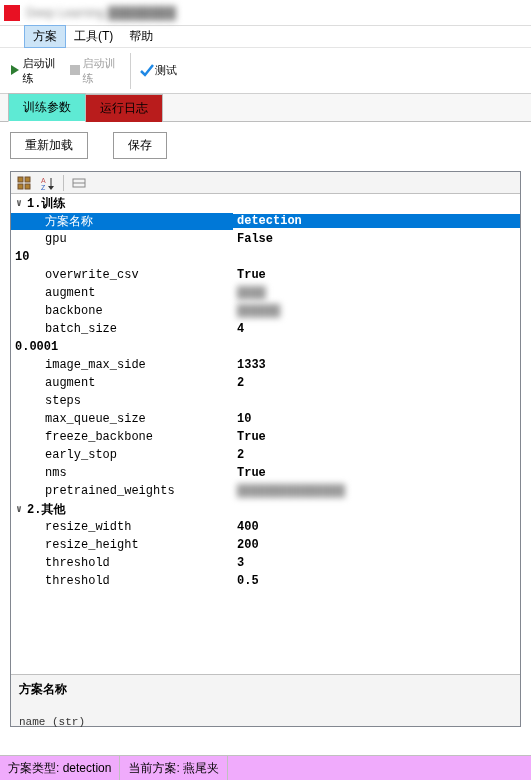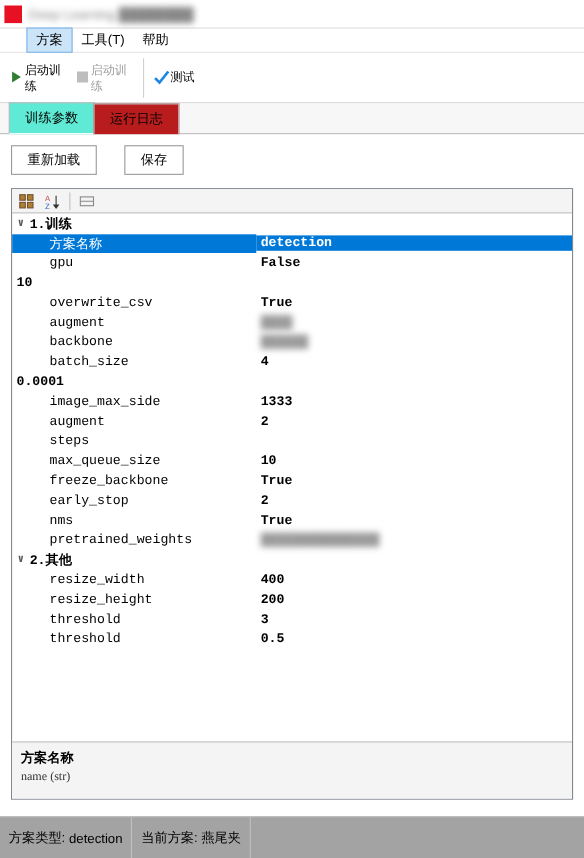--- a/index.html
+++ b/index.html
@@ -29,22 +29,22 @@
 .group-row{display:flex;align-items:center;height:18px;padding-left:2px;font-weight:bold}
 .expander{width:12px;height:12px;display:flex;align-items:center;justify-content:center;margin-right:2px;cursor:pointer;font-size:10px;color:#555}
 .prop-row{display:flex;height:18px;align-items:center}
 .prop-name{width:222px;padding-left:34px;overflow:hidden;white-space:nowrap}
 .prop-val{flex:1;padding-left:4px;font-weight:bold;overflow:hidden;white-space:nowrap}
 .prop-row.selected .prop-name{background:#0078d7;color:#fff}
 .prop-row.selected .prop-val{background:#0078d7;color:#fff}
 .blurred{filter:blur(3px);color:#999}
 .desc-panel{border-top:1px solid #c0c0c0;padding:6px 8px;height:52px;background:#f4f4f4}
 .desc-title{font-weight:bold;font-size:12px}
-.desc-body{font-size:11px;color:#333;margin-top:2px;font-family:Liberation Serif, serif}
-.statusbar{position:absolute;bottom:0;left:0;right:0;height:38px;border-top:1px solid #c0c0c0;display:flex;align-items:center;background:#a3a3a3;font-size:12px}
+.desc-body{font-size:11px;color:#333;margin-top:18px;font-family:Liberation Mono, monospace}
+.statusbar{position:absolute;bottom:0;left:0;right:0;height:25px;border-top:1px solid #c0c0c0;display:flex;align-items:center;background:#f0abfc;font-size:12px}
 .status-cell{padding:0 8px;border-right:1px solid #c0c0c0;height:100%;display:flex;align-items:center}
 svg{display:block}
 </style>
 </head>
 <body>
 
 <div class="titlebar">
   <div class="tb-icon"></div>
   <div class="tb-title">Deep Learning ████████</div>
 </div>

